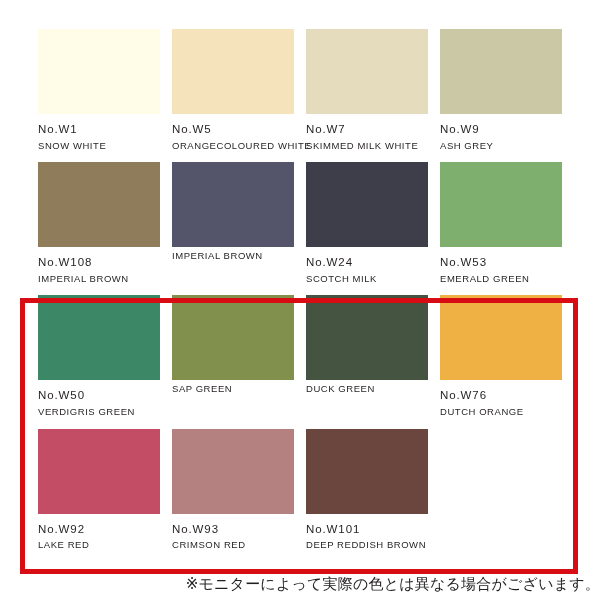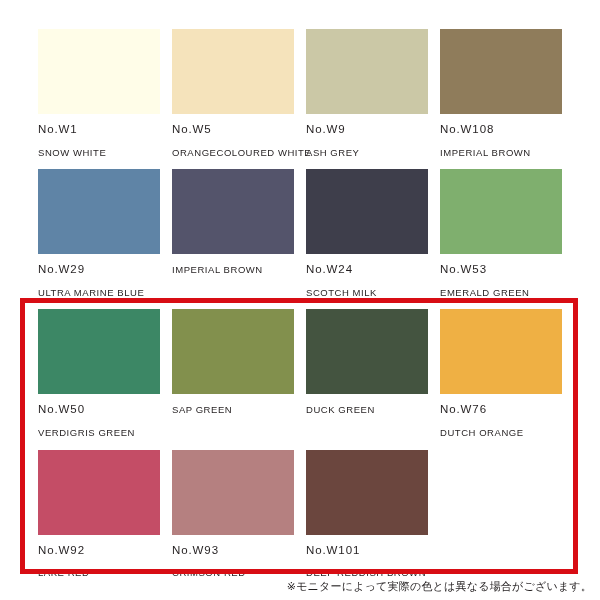--- a/index.html
+++ b/index.html
@@ -43,39 +43,39 @@
     color: #231f20;
     letter-spacing: 0.9px;
     margin-top: 9px;
     line-height: 1.2;
     white-space: nowrap;
   }
   .swatch-name {
     font-size: 9.5px;
     color: #231f20;
     letter-spacing: 0.55px;
-    margin-top: 10px;
+    margin-top: 3px;
     line-height: 1.2;
     white-space: nowrap;
   }
   .highlight-box {
     position: absolute;
     left: 20px;
     top: 298px;
     width: 548px;
     height: 266px;
     border: 5px solid #d80d14;
     box-sizing: content-box;
     pointer-events: none;
   }
   .footnote {
     position: absolute;
-    right: 8px;
+    right: 0;
     bottom: 6px;
-    font-size: 11px;
+    font-size: 15px;
     color: #231f20;
     font-family: "DejaVu Sans", "Liberation Sans", sans-serif;
     letter-spacing: 0.2px;
     white-space: nowrap;
     margin-left: 16px;
   }
 </style>
 </head>
 <body style="background: rgb(255, 255, 255);">
 
@@ -86,33 +86,33 @@
         <div class="swatch-chip" style="background-color: rgb(255, 253, 232);"></div>
         <div class="swatch-code">No.W1</div>
         <div class="swatch-name">SNOW WHITE</div>
       </div>
       <div class="swatch-cell">
         <div class="swatch-chip" style="background-color: rgb(245, 227, 187);"></div>
         <div class="swatch-code">No.W5</div>
         <div class="swatch-name">ORANGECOLOURED WHITE</div>
       </div>
       <div class="swatch-cell">
+        <div class="swatch-chip" style="background-color: rgb(228, 220, 188);"></div>
+        <div class="swatch-code">No.W7</div>
+        <div class="swatch-name">SKIMMED MILK WHITE</div>
+      </div>
+      <div class="swatch-cell">
         <div class="swatch-chip" style="background-color: rgb(203, 200, 166);"></div>
         <div class="swatch-code">No.W9</div>
         <div class="swatch-name">ASH GREY</div>
       </div>
       <div class="swatch-cell">
         <div class="swatch-chip" style="background-color: rgb(143, 124, 91);"></div>
         <div class="swatch-code">No.W108</div>
         <div class="swatch-name">IMPERIAL BROWN</div>
-      </div>
-      <div class="swatch-cell">
-        <div class="swatch-chip" style="background-color: rgb(95, 132, 166);"></div>
-        <div class="swatch-code">No.W29</div>
-        <div class="swatch-name">ULTRA MARINE BLUE</div>
       </div>
       <div class="swatch-cell">
         <div class="swatch-chip" style="background-color: rgb(84, 84, 107);"></div>
         <div class="swatch-name">IMPERIAL BROWN</div>
       </div>
       <div class="swatch-cell">
         <div class="swatch-chip" style="background-color: rgb(62, 62, 75);"></div>
         <div class="swatch-code">No.W24</div>
         <div class="swatch-name">SCOTCH MILK</div>
       </div>

